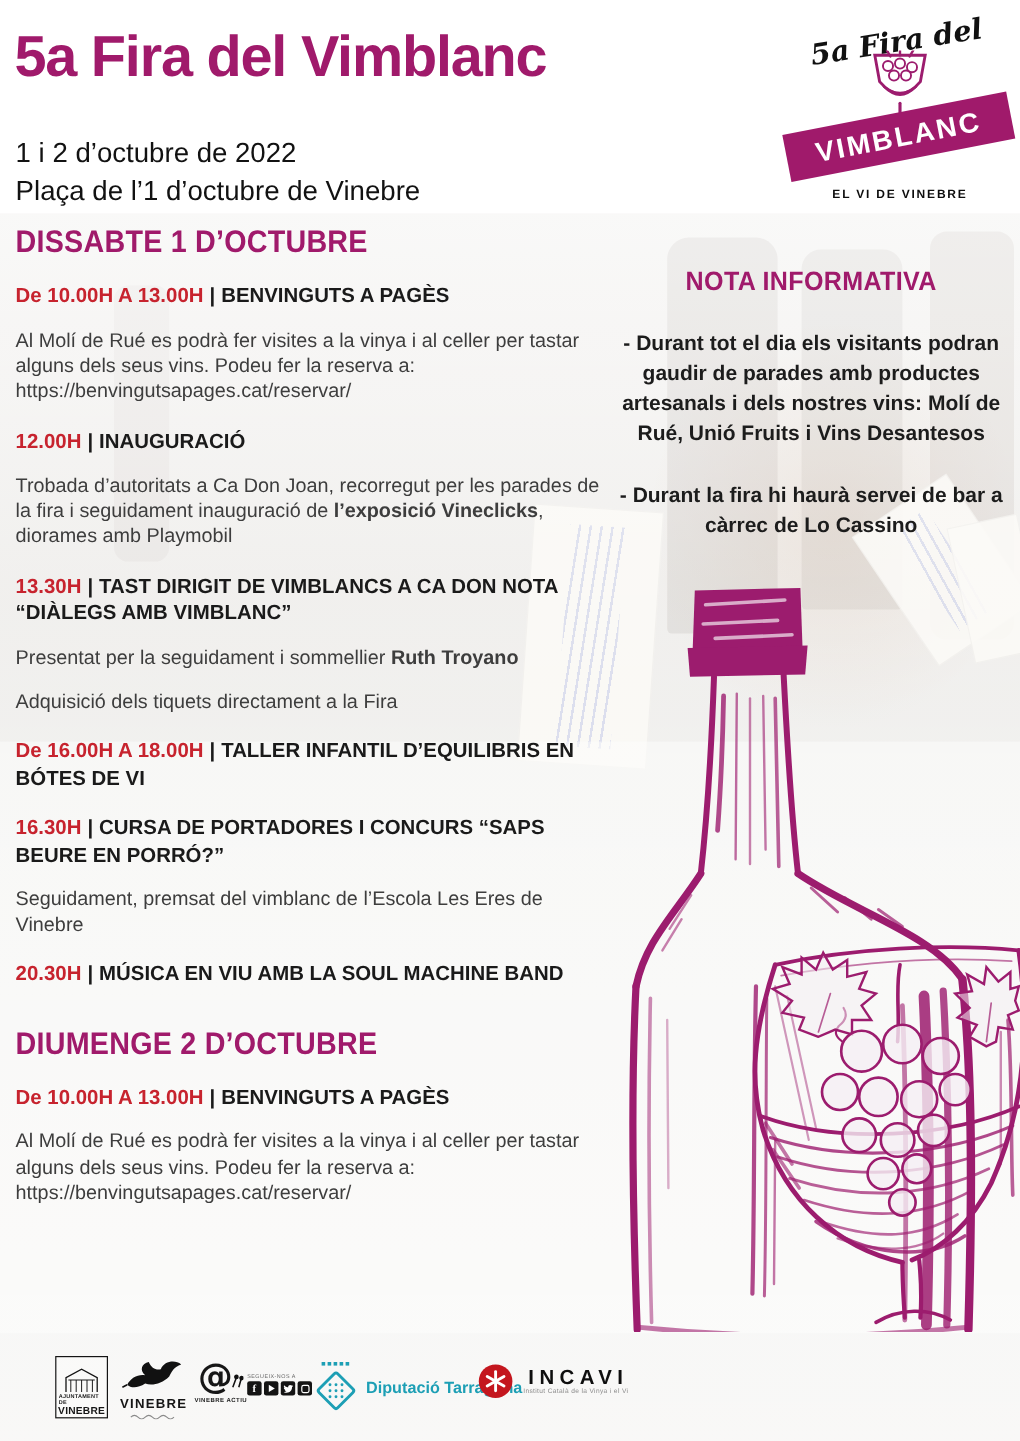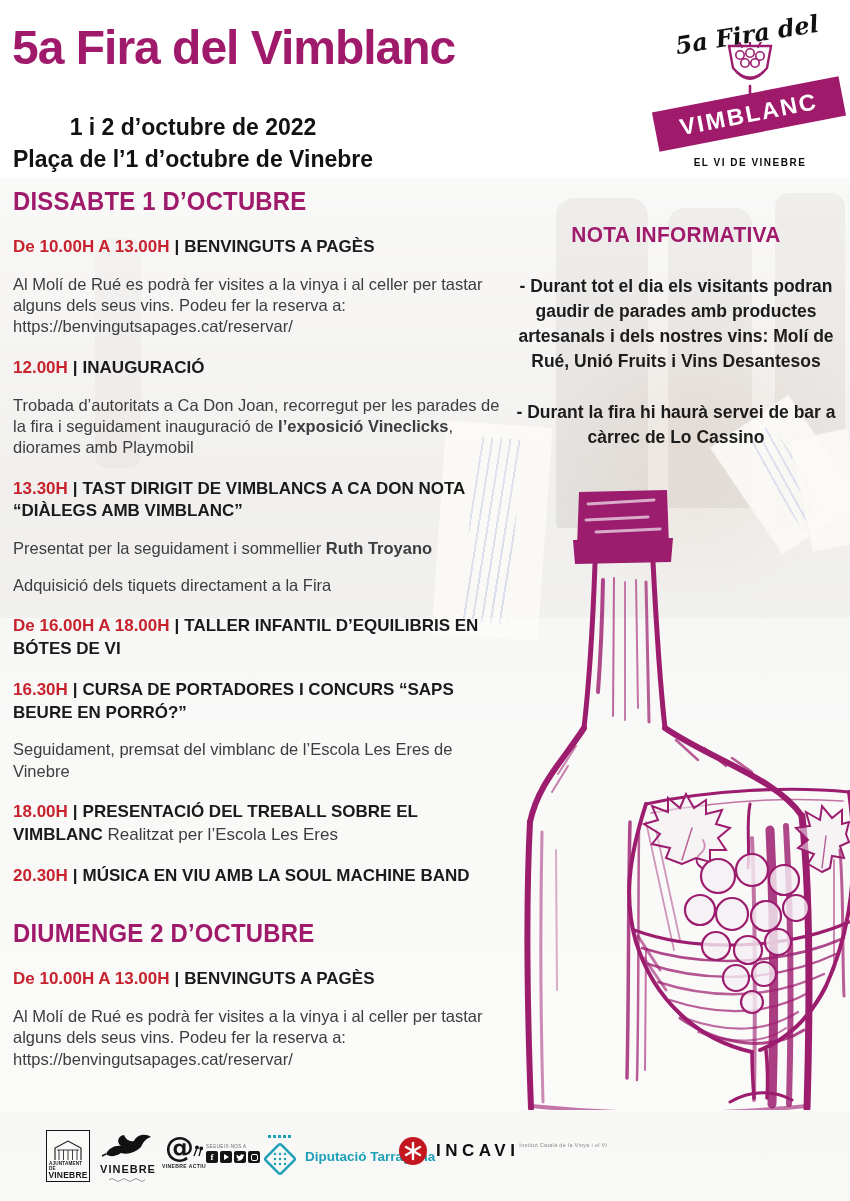--- a/index.html
+++ b/index.html
@@ -27,22 +27,22 @@
   .bg .t2{left:738px;top:232px;width:95px;height:130px;transform:rotate(-34deg);}
   .bg .t3{left:800px;top:255px;width:60px;height:115px;transform:rotate(-12deg);}
   .bg .scribble{position:absolute;inset:14px 30px;background:
       repeating-linear-gradient(95deg,transparent 0 7px,rgba(90,110,200,.30) 7px 9px);}
   .bg .wash{position:absolute;inset:0;background:linear-gradient(180deg,rgba(255,255,255,.55),rgba(255,255,255,.30) 40%,rgba(255,255,255,.55));}
   .bg .band{position:absolute;left:0;right:0;top:440px;bottom:90px;background:rgba(252,251,249,.55);}
 
   
   .title{position:absolute;left:12px;top:20px;font-size:48px;font-weight:bold;
          letter-spacing:-1px;color:var(--magenta);}
-  .subtitle{position:absolute;left:13px;top:112px;font-size:23px;font-weight:bold;
-            line-height:1.38;color:#121212;text-align:center;}
+  .subtitle{position:absolute;left:13px;top:112px;font-size:23px;font-weight:normal;
+            line-height:1.38;color:#121212;}
 
   
   .logo{position:absolute;left:652px;top:12px;width:196px;height:156px;}
   .logo .script{position:absolute;left:0;right:6px;top:8px;text-align:center;
         font-family:"DejaVu Serif",serif;font-style:italic;font-weight:bold;
         font-size:24px;transform:rotate(-9deg);color:#111;}
   .logo .glass{position:absolute;left:70px;top:30px;}
   .logo .banner{position:absolute;left:2px;top:82px;width:190px;height:40px;
         background:var(--magenta);transform:rotate(-11deg);
         display:flex;align-items:center;justify-content:center;}
@@ -89,21 +89,21 @@
   .icons{display:flex;gap:2px;}
   .icon{width:12px;height:12px;background:#141414;border-radius:2px;display:flex;
         align-items:center;justify-content:center;color:#fff;}
   .icon.fb{font-family:"Liberation Serif",serif;font-weight:bold;font-size:9px;}
   .icon .yt-tri{width:0;height:0;border-left:5px solid #fff;border-top:3.2px solid transparent;border-bottom:3.2px solid transparent;margin-left:1px;}
   .icon .ig-box{width:7px;height:7px;border:1.1px solid #fff;border-radius:2px;position:relative;}
   .icon .ig-box::after{content:"";position:absolute;right:-0.5px;top:-0.5px;width:1.4px;height:1.4px;background:#fff;border-radius:50%;}
   .f-dipu{position:absolute;left:262px;top:16px;display:flex;align-items:center;gap:7px;}
   .f-dipu .name{font-size:13.5px;font-weight:bold;color:var(--teal);}
   .f-incavi{position:absolute;left:398px;top:18px;display:flex;align-items:center;gap:8px;}
-  .f-incavi .txt{display:flex;flex-direction:row;}
+  .f-incavi .txt{display:flex;flex-direction:column;text-align:right;}
   .f-incavi .name{font-size:17px;font-weight:800;letter-spacing:4.5px;color:#0e0e0e;line-height:1.1;}
   .f-incavi .sub{font-size:5.5px;color:#8a8a8a;letter-spacing:.3px;}
   .squiggle{display:block;margin:1px auto 0;}
 </style>
 </head>
 <body>
 
 <div class="poster">
 
   <div class="bg">
@@ -268,25 +268,20 @@
         </div>
       </div>
 
       <div class="event">
         <div class="event-line">
           <span class="time">16.30H</span><span class="divider">|</span><span class="etitle">CURSA DE PORTADORES I CONCURS “SAPS BEURE EN PORRÓ?”</span>
         </div>
         <p class="para"><span>Seguidament, premsat del vimblanc de l’Escola Les Eres de Vinebre</span></p>
       </div>
 
-      <div class="event">
-        <div class="event-line">
-          <span class="time">18.00H</span><span class="divider">|</span><span class="etitle">PRESENTACIÓ DEL TREBALL SOBRE EL VIMBLANC</span><span class="etitle-suffix"> Realitzat per l’Escola Les Eres</span>
-        </div>
-      </div>
 
       <div class="event">
         <div class="event-line">
           <span class="time">20.30H</span><span class="divider">|</span><span class="etitle">MÚSICA EN VIU AMB LA SOUL MACHINE BAND</span>
         </div>
       </div>
     </div>
 
     <div class="section section2">
       <div class="section-title">DIUMENGE 2 D’OCTUBRE</div>

